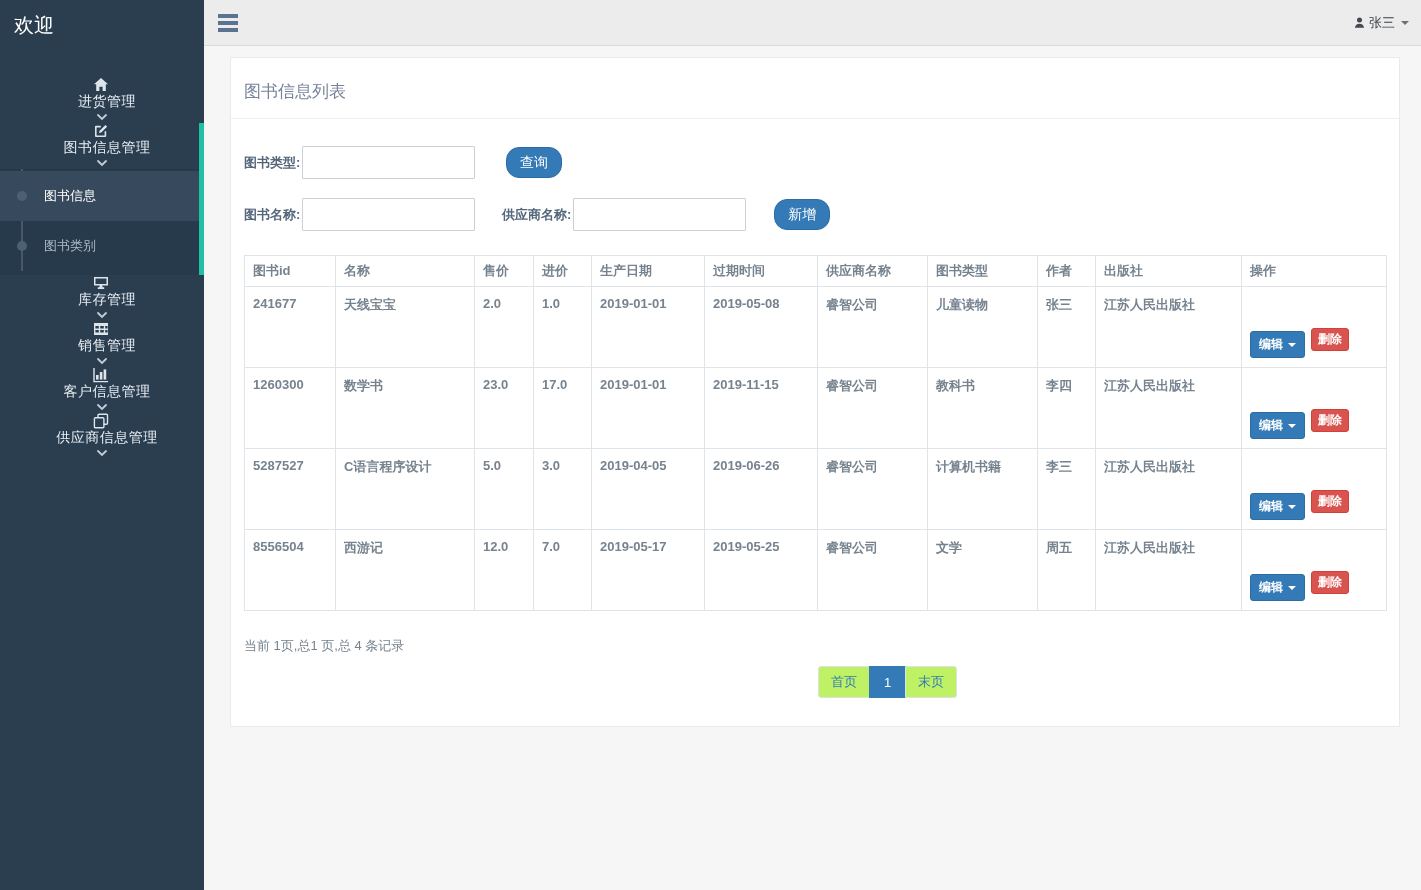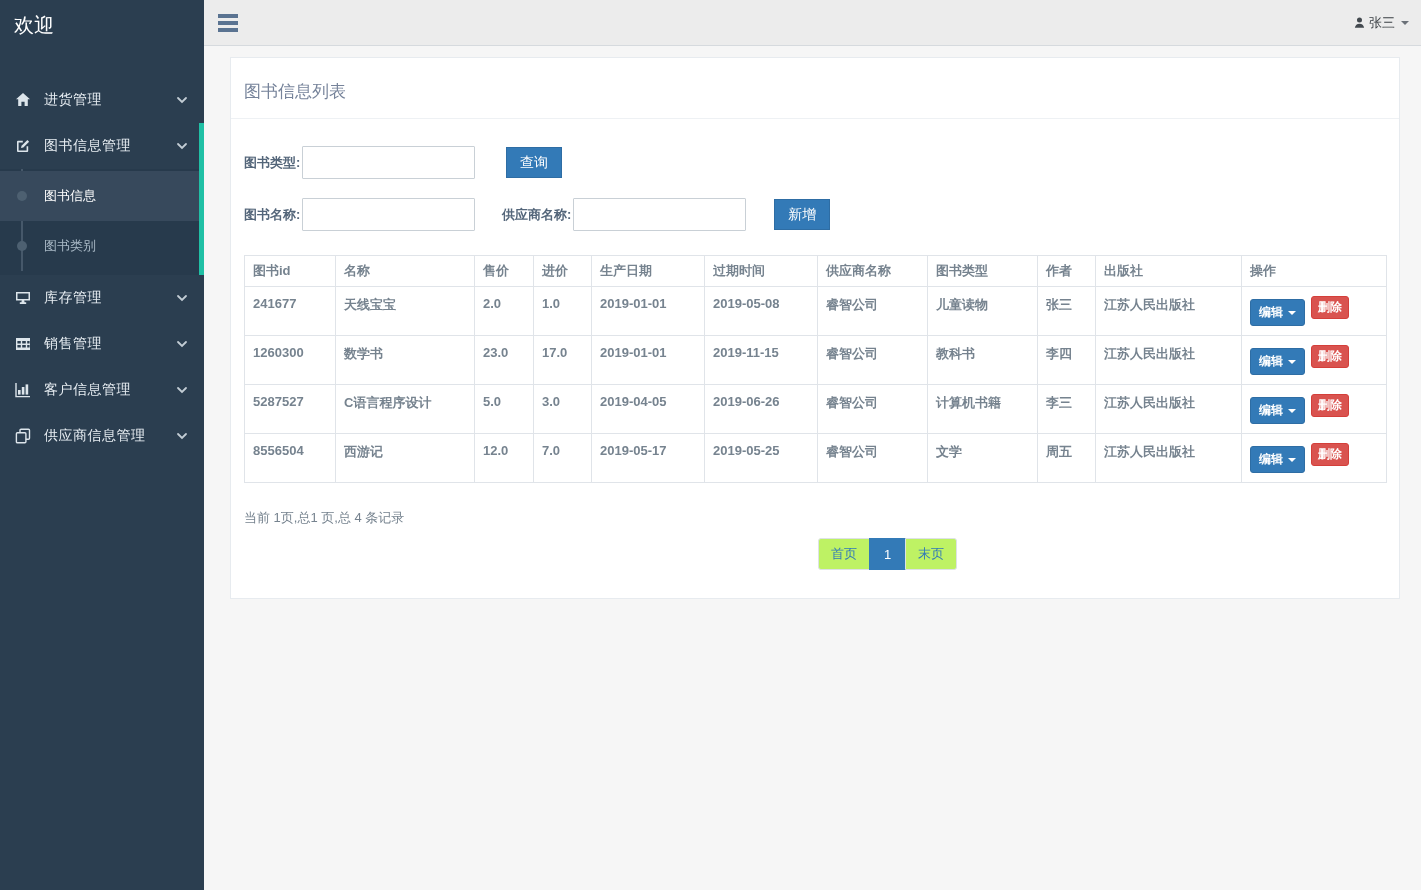--- a/index.html
+++ b/index.html
@@ -9,21 +9,21 @@
     background:#f6f6f6; color:#333;
     --sidebar-bg:#2b3e50; --submenu-bg:#273a4c; --active-bg:#37495c;
     --accent:#20c0a5; --primary:#337ab7; --danger:#d9534f;
   }
   
   .sidebar { position:fixed; left:0; top:0; bottom:0; width:204px; background:var(--sidebar-bg); z-index:5; }
   .brand { color:#ffffff; font-size:20px; padding:12px 14px 10px 14px; }
   .menu { margin-top:28px; }
   .menu-block { position:relative; }
   .menu-block.expanded::after { content:""; position:absolute; right:0; top:0; bottom:0; width:5px; background:var(--accent); }
-  .menu-item { display:flex; align-items:center; height:46px; padding:0 16px 0 15px; color:#e7edf2; font-size:14px; cursor:pointer; }
+  .menu-item { display:flex; align-items:center; height:46px; padding:0 16px 0 15px; color:#e7edf2; font-size:14px; cursor:pointer;flex-direction:column; }
   .micon { width:18px; height:16px; display:inline-flex; color:#dde5eb; flex:none; }
   .micon svg { width:16px; height:16px; }
   .mlabel { margin-left:11px; flex:1; letter-spacing:.5px; }
   .chev { width:12px; height:12px; color:#c3cdd5; display:inline-flex; }
   .chev svg { width:12px; height:12px; }
   .submenu { position:relative; background:var(--submenu-bg); padding:2px 0 4px 0; }
   .submenu::before { content:""; position:absolute; left:21px; top:0; bottom:4px; width:2px; background:#46586a; }
   .subitem { position:relative; height:50px; display:flex; align-items:center; padding-left:44px; color:#a9b9c6; font-size:13px; cursor:pointer; }
   .subitem .dot { position:absolute; left:17px; top:50%; transform:translateY(-50%); width:10px; height:10px; border-radius:50%; background:#4d6071; }
   .subitem.active { background:var(--active-bg); color:#ffffff; }
@@ -41,27 +41,27 @@
   .panel-title { color:#76839a; font-size:17px; font-weight:normal; margin:12px 0 15px 0; }
   .panel-divider { border:none; border-top:1px solid #eef1f4; margin:0 -12px 0 -13px; }
   
   .search-row { display:flex; align-items:center;gap:24px; }
   .search-row.first { margin-top:27px; }
   .search-row.second { margin-top:19px; }
   .fgroup { display:flex; align-items:center; }
   .fgroup.col1 { width:234px; }
   .fgroup label { font-size:13px; font-weight:bold; color:#54667a; white-space:nowrap; margin-right:2px; }
   .fgroup input { width:173px; height:33px; border:1px solid #c9d0d6; border-radius:1px; padding:0 8px; font-size:13px; color:#555; background:#fff; outline:none; }
-  .btn-primary { margin-left:4px; background:var(--primary); color:#fff; border:1px solid #2e6da4; border-radius:0; font-size:14px; padding:6px 13px; cursor:pointer; line-height:1.25; }
+  .btn-primary { margin-left:4px; background:var(--primary); color:#fff; border:1px solid #2e6da4; border-radius:13px; font-size:14px; padding:6px 13px; cursor:pointer; line-height:1.25; }
   
   table { width:100%; border-collapse:collapse; table-layout:fixed; margin-top:24px; }
   th, td { border:1px solid #e0e4e9; text-align:left; font-size:13px; color:#76838f; }
   th { padding:6px 8px; font-weight:bold; height:29px; }
   td { padding:9px 8px; font-weight:bold; height:39px; vertical-align:top; }
-  .actions { display:flex; align-items:flex-start; gap:6px; }
+  .actions { display:flex; align-items:flex-start; gap:6px;margin-top:32px; }
   .btn-edit { background:var(--primary); border:1px solid #2e6da4; color:#fff; font-size:12px; font-weight:bold; padding:4px 8px; border-radius:3px; cursor:pointer; margin-top:3px; display:inline-flex; align-items:center; gap:5px; }
   .btn-edit .caret { width:0; height:0; border-left:4px solid transparent; border-right:4px solid transparent; border-top:4px solid #fff; }
   .btn-del { background:var(--danger); border:1px solid #d43f3a; color:#fff; font-size:12px; font-weight:bold; padding:2px 6px; border-radius:3px; cursor:pointer; }
   
   .pg-info { margin-top:26px; color:#76838f; font-size:13px; }
   .pager { display:flex; justify-content:center; transform:translateX(72px); margin-top:11px; }
   .page-btn { border:1px solid #dde2e6; background:#bef264; color:var(--primary); font-size:13px; padding:6px 12px; margin-left:-1px; cursor:pointer; min-width:37px; text-align:center; }
   .page-btn:first-child { border-radius:3px 0 0 3px; margin-left:0; }
   .page-btn:last-child { border-radius:0 3px 3px 0; }
   .page-btn.active { background:var(--primary); border-color:var(--primary); color:#fff; }

